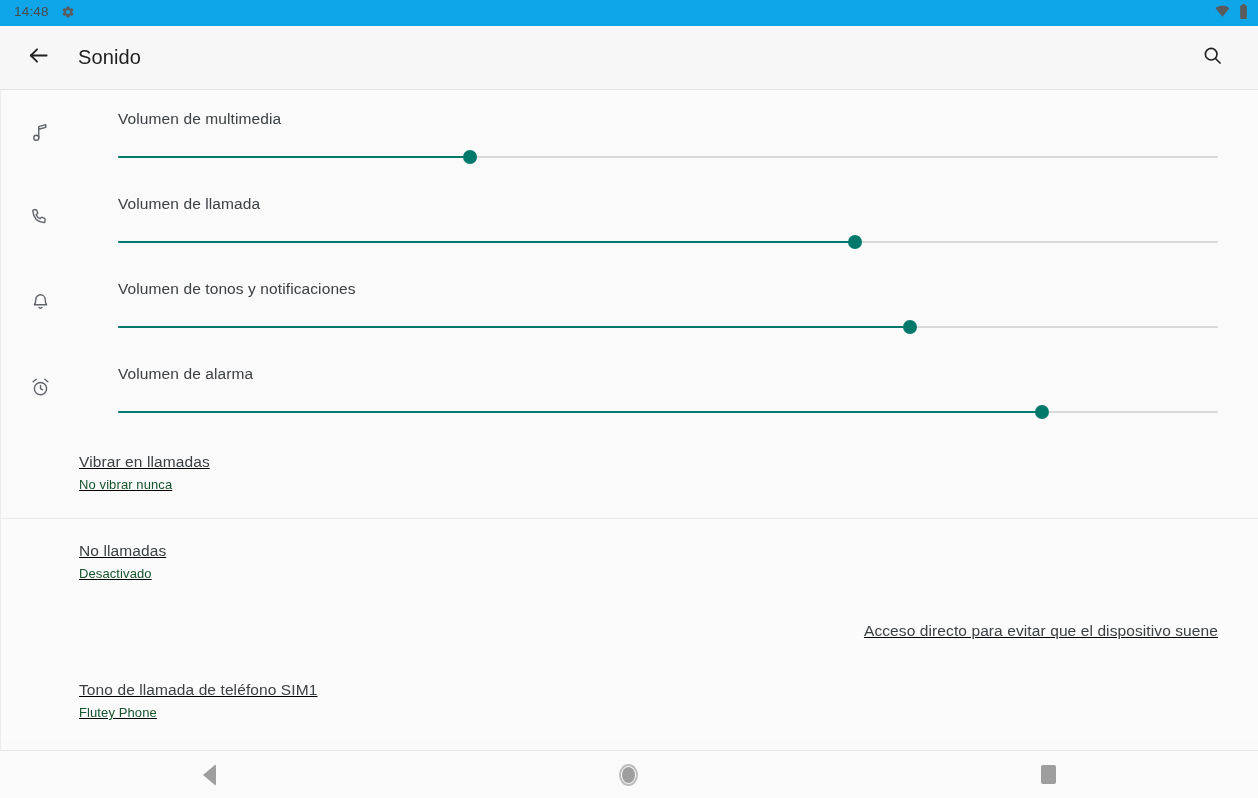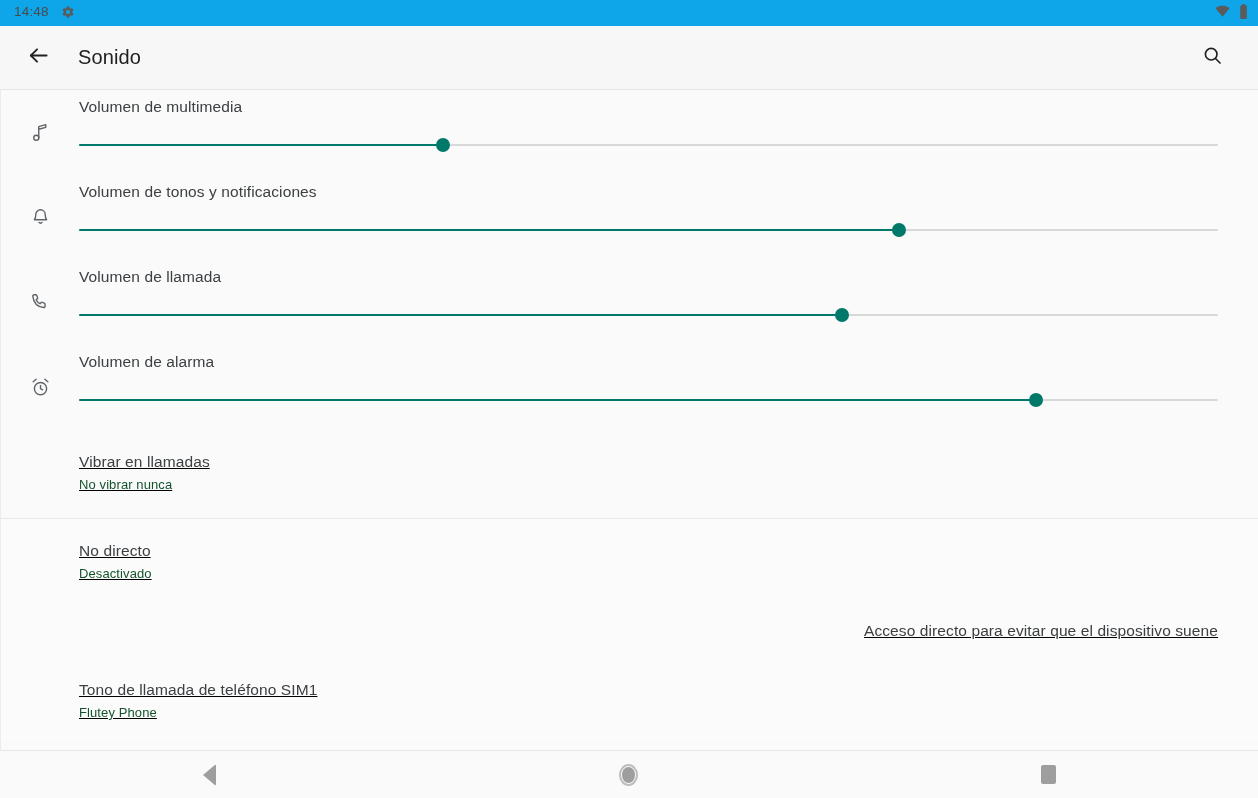--- a/index.html
+++ b/index.html
@@ -89,21 +89,22 @@
   }
 
   .section { background: #fafafa; }
   .section.alt { background: #fbfbfb; border-top: 1px solid #e8e8e8; }
 
   
   .slider-row {
     position: relative;
     height: 85px;
     display: flex;
-    align-items: flex-start;
+    align-items: center;
+    gap: 39px;
   }
   .slider-row .row-icon {
     width: 78px;
     flex: 0 0 78px;
     display: flex;
     align-items: center;
     justify-content: center;
     height: 85px;
     color: #5f6368;
   }
@@ -282,46 +283,46 @@
             <div class="rail"></div>
             <div class="fill" style="width: 32%;"></div>
             <div class="thumb" style="left: 32%;"></div>
           </div>
         </div>
       </div>
 
       <div class="slider-row">
         <div class="row-icon">
           <svg width="21" height="21" viewBox="0 0 24 24" fill="none" stroke="#5f6368" stroke-width="1.6" stroke-linecap="round" stroke-linejoin="round">
+            <path d="M6.6 3.2c.5 0 .9.3 1.1.8l1 2.5c.2.5 0 1-.4 1.3L7 8.9c.9 2 2.5 3.6 4.5 4.5l1.1-1.3c.3-.4.8-.5 1.3-.3l2.5 1c.5.2.8.6.8 1.1v2.4c0 .8-.7 1.5-1.5 1.4C8.6 17.1 4.1 12.6 3.2 4.7c-.1-.8.6-1.5 1.4-1.5h2z"></path>
+          </svg>
+        </div>
+        <div class="row-body">
+          <div class="row-label">Volumen de llamada</div>
+          <div class="track">
+            <div class="rail"></div>
+            <div class="fill" style="width: 67%;"></div>
+            <div class="thumb" style="left: 67%;"></div>
+          </div>
+        </div>
+      </div>
+
+      <div class="slider-row">
+        <div class="row-icon">
+          <svg width="21" height="21" viewBox="0 0 24 24" fill="none" stroke="#5f6368" stroke-width="1.6" stroke-linecap="round" stroke-linejoin="round">
             <path d="M12 3.2a5.4 5.4 0 00-5.4 5.4c0 4.4-1.6 5.9-1.6 5.9h14s-1.6-1.5-1.6-5.9A5.4 5.4 0 0012 3.2z"></path>
             <path d="M10.3 17.6a2 2 0 003.4 0"></path>
           </svg>
         </div>
         <div class="row-body">
           <div class="row-label">Volumen de tonos y notificaciones</div>
           <div class="track">
             <div class="rail"></div>
             <div class="fill" style="width: 72%;"></div>
             <div class="thumb" style="left: 72%;"></div>
-          </div>
-        </div>
-      </div>
-
-      <div class="slider-row">
-        <div class="row-icon">
-          <svg width="21" height="21" viewBox="0 0 24 24" fill="none" stroke="#5f6368" stroke-width="1.6" stroke-linecap="round" stroke-linejoin="round">
-            <path d="M6.6 3.2c.5 0 .9.3 1.1.8l1 2.5c.2.5 0 1-.4 1.3L7 8.9c.9 2 2.5 3.6 4.5 4.5l1.1-1.3c.3-.4.8-.5 1.3-.3l2.5 1c.5.2.8.6.8 1.1v2.4c0 .8-.7 1.5-1.5 1.4C8.6 17.1 4.1 12.6 3.2 4.7c-.1-.8.6-1.5 1.4-1.5h2z"></path>
-          </svg>
-        </div>
-        <div class="row-body">
-          <div class="row-label">Volumen de llamada</div>
-          <div class="track">
-            <div class="rail"></div>
-            <div class="fill" style="width: 67%;"></div>
-            <div class="thumb" style="left: 67%;"></div>
           </div>
         </div>
       </div>
 
       <div class="slider-row">
         <div class="row-icon">
           <svg width="21" height="21" viewBox="0 0 24 24" fill="none" stroke="#5f6368" stroke-width="1.6" stroke-linecap="round" stroke-linejoin="round">
             <circle cx="12" cy="13.2" r="7"></circle>
             <polyline points="12,9.6 12,13.2 14.4,14.6"></polyline>
             <path d="M3.6 5.4L7 2.6"></path>
@@ -340,21 +341,21 @@
 
       <div class="list-row" style="padding-top:22px;padding-bottom:24px;">
         <div class="primary">Vibrar en llamadas</div>
         <div class="secondary">No vibrar nunca</div>
       </div>
     </div>
 
     <div class="section alt">
 
       <div class="list-row first-of-section">
-        <div class="primary">No directo</div>
+        <div class="primary">No llamadas</div>
         <div class="secondary">Desactivado</div>
       </div>
 
       <div class="list-row" style="padding-top:20px;text-align:right;">
         <div class="primary">Acceso directo para evitar que el dispositivo suene</div>
       </div>
 
       <div class="list-row" style="padding-top:21px;">
         <div class="primary">Tono de llamada de teléfono SIM1</div>
         <div class="secondary">Flutey Phone</div>

